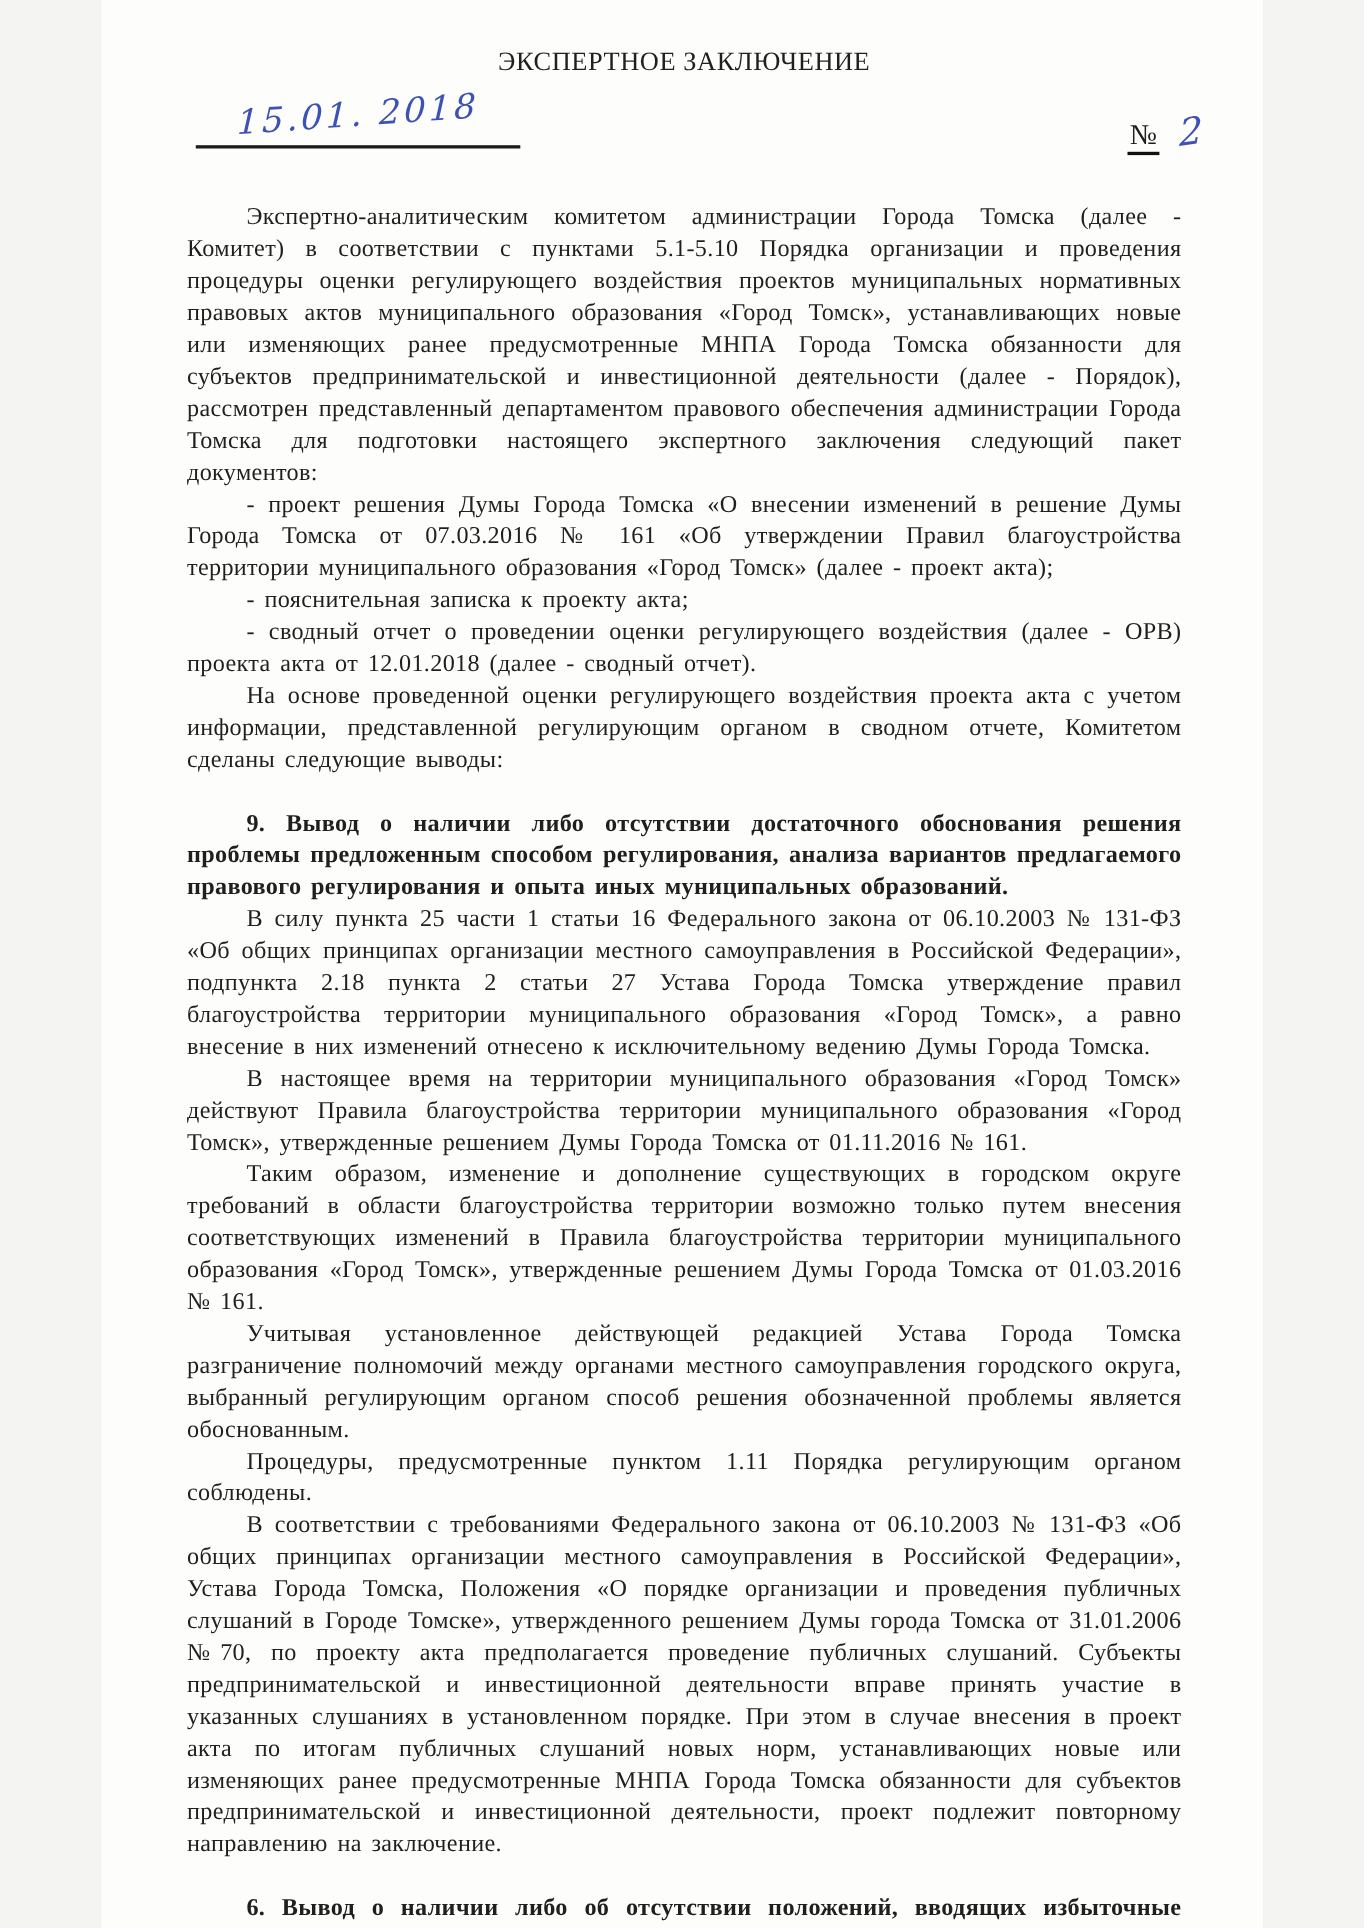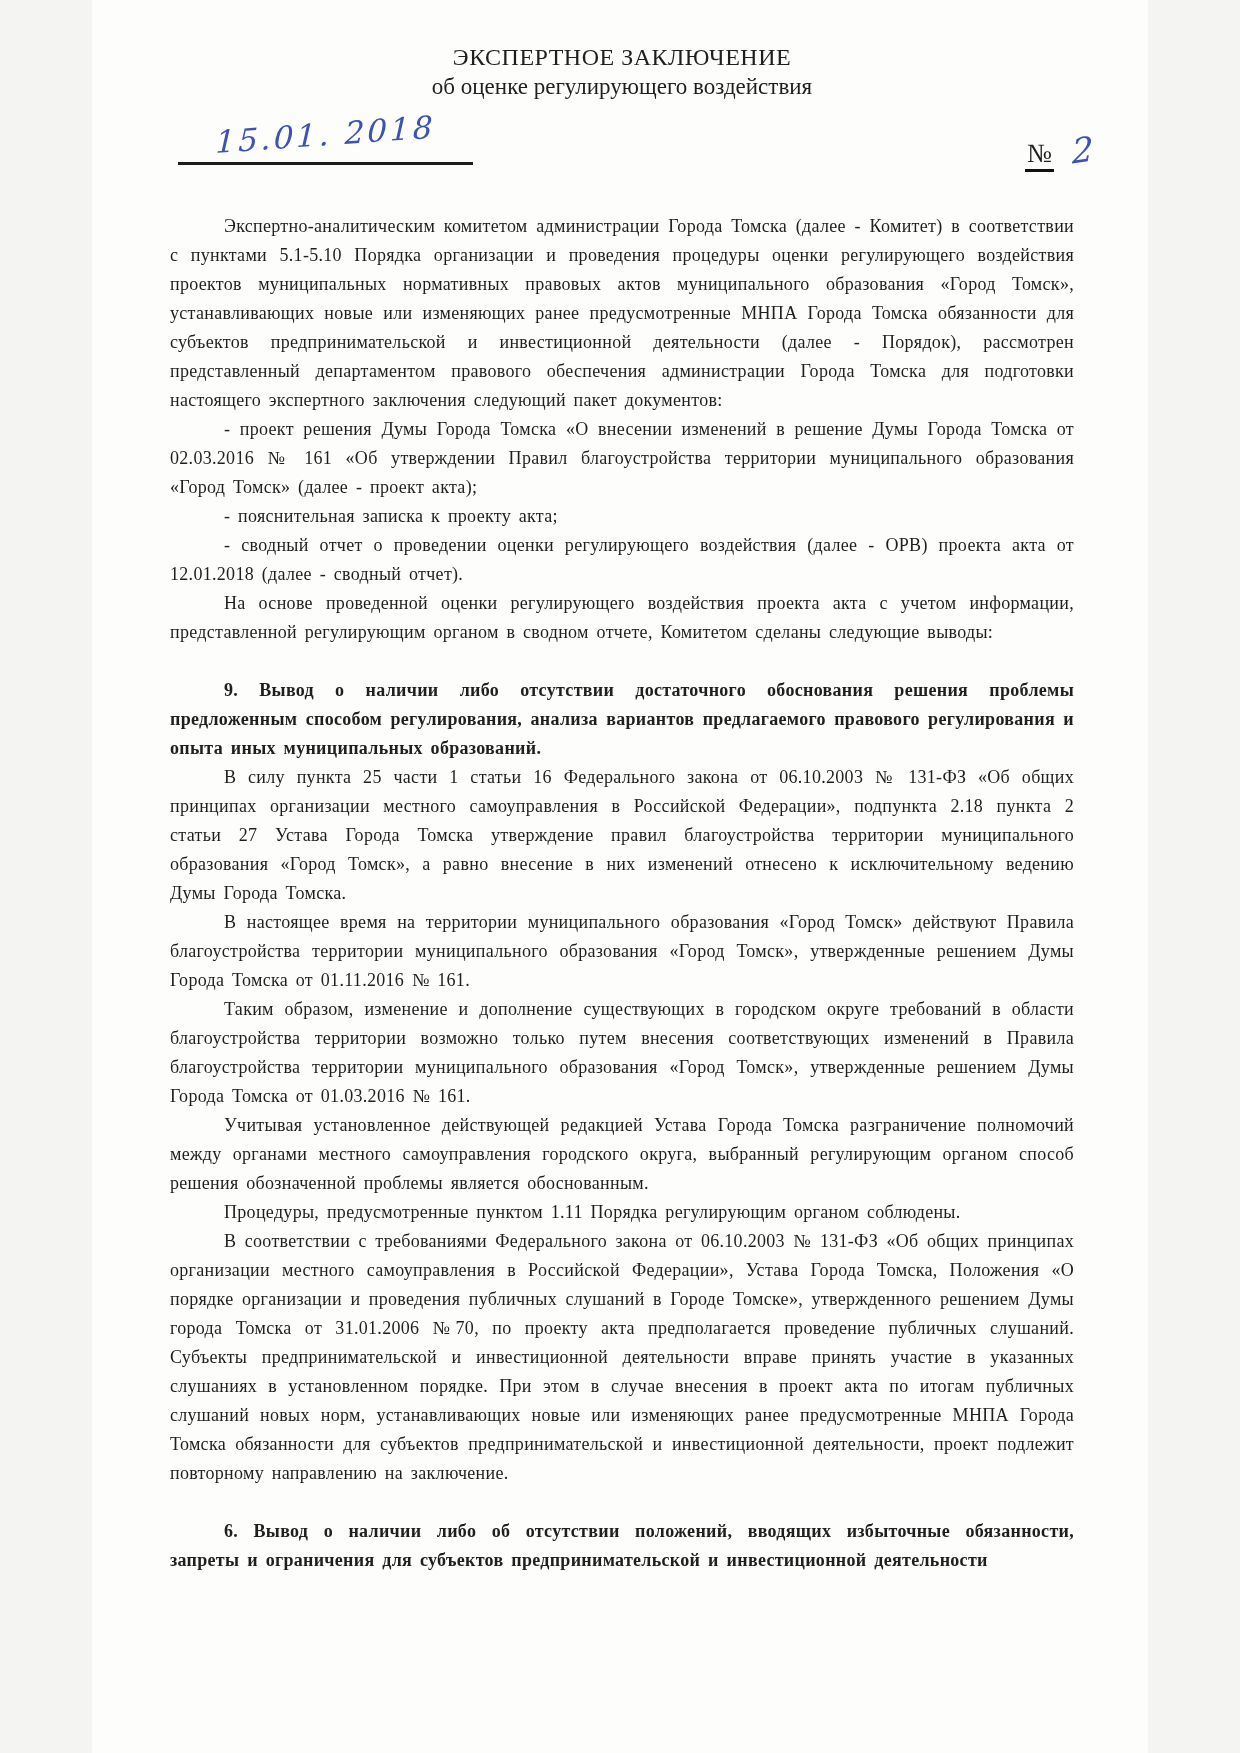--- a/index.html
+++ b/index.html
@@ -71,57 +71,56 @@
     padding: 0 2px 1px 2px;
   }
   .number-ink {
     display: inline-block;
     font-size: 34px;
     margin-left: 14px;
     transform: rotate(-8deg) skewX(-8deg);
   }
   .body-text p {
     margin: 0;
-    font-size: 18px;
+    font-size: 22px;
     line-height: 29px;
     text-align: justify;
     text-indent: 54px;
     letter-spacing: 0.3px;
     word-spacing: 3px;
   }
   .body-text { margin-top: 14px; }
   p.heading {
     font-weight: bold;
     margin-top: 29px;
   }
   b { font-weight: bold; }
 </style>
 </head>
 <body>
 
 <div class="page">
 
   <div class="title">ЭКСПЕРТНОЕ ЗАКЛЮЧЕНИЕ</div>
-  <div class="subtitle">об оценке регулирующего воздействия</div>
 
   <div class="meta-row">
     <div class="date-block">
       <span class="handwriting date-ink">15.01. 2018</span>
       <div class="date-underline"></div>
     </div>
     <div class="number-block">
       <span class="number-sign">№</span>
       <span class="handwriting number-ink">2</span>
     </div>
   </div>
 
   <div class="body-text">
 
     <p>Экспертно-аналитическим комитетом администрации Города Томска (далее - Комитет) в соответствии с пунктами 5.1-5.10 Порядка организации и проведения процедуры оценки регулирующего воздействия проектов муниципальных нормативных правовых актов муниципального образования «Город Томск», устанавливающих новые или изменяющих ранее предусмотренные МНПА Города Томска обязанности для субъектов предпринимательской и инвестиционной деятельности (далее - Порядок), рассмотрен представленный департаментом правового обеспечения администрации Города Томска для подготовки настоящего экспертного заключения следующий пакет документов:</p>
-    <p>- проект решения Думы Города Томска «О внесении изменений в решение Думы Города Томска от 02.03.2016 № 161 «Об утверждении Правил благоустройства территории муниципального образования «Город Томск» (далее - проект акта);</p>
+    <p>- проект решения Думы Города Томска «О внесении изменений в решение Думы Города Томска от 07.03.2016 № 161 «Об утверждении Правил благоустройства территории муниципального образования «Город Томск» (далее - проект акта);</p>
     <p>- пояснительная записка к проекту акта;</p>
     <p>- сводный отчет о проведении оценки регулирующего воздействия (далее - ОРВ) проекта акта от 12.01.2018 (далее - сводный отчет).</p>
     <p>На основе проведенной оценки регулирующего воздействия проекта акта с учетом информации, представленной регулирующим органом в сводном отчете, Комитетом сделаны следующие выводы:</p>
 
     <p class="heading">9. Вывод о наличии либо отсутствии достаточного обоснования решения проблемы предложенным способом регулирования, анализа вариантов предлагаемого правового регулирования и опыта иных муниципальных образований.</p>
     <p>В силу пункта 25 части 1 статьи 16 Федерального закона от 06.10.2003 № 131-ФЗ «Об общих принципах организации местного самоуправления в Российской Федерации», подпункта 2.18 пункта 2 статьи 27 Устава Города Томска утверждение правил благоустройства территории муниципального образования «Город Томск», а равно внесение в них изменений отнесено к исключительному ведению Думы Города Томска.</p>
     <p>В настоящее время на территории муниципального образования «Город Томск» действуют Правила благоустройства территории муниципального образования «Город Томск», утвержденные решением Думы Города Томска от 01.11.2016 № 161.</p>
     <p>Таким образом, изменение и дополнение существующих в городском округе требований в области благоустройства территории возможно только путем внесения соответствующих изменений в Правила благоустройства территории муниципального образования «Город Томск», утвержденные решением Думы Города Томска от 01.03.2016 № 161.</p>
     <p>Учитывая установленное действующей редакцией Устава Города Томска разграничение полномочий между органами местного самоуправления городского округа, выбранный регулирующим органом способ решения обозначенной проблемы является обоснованным.</p>
 

